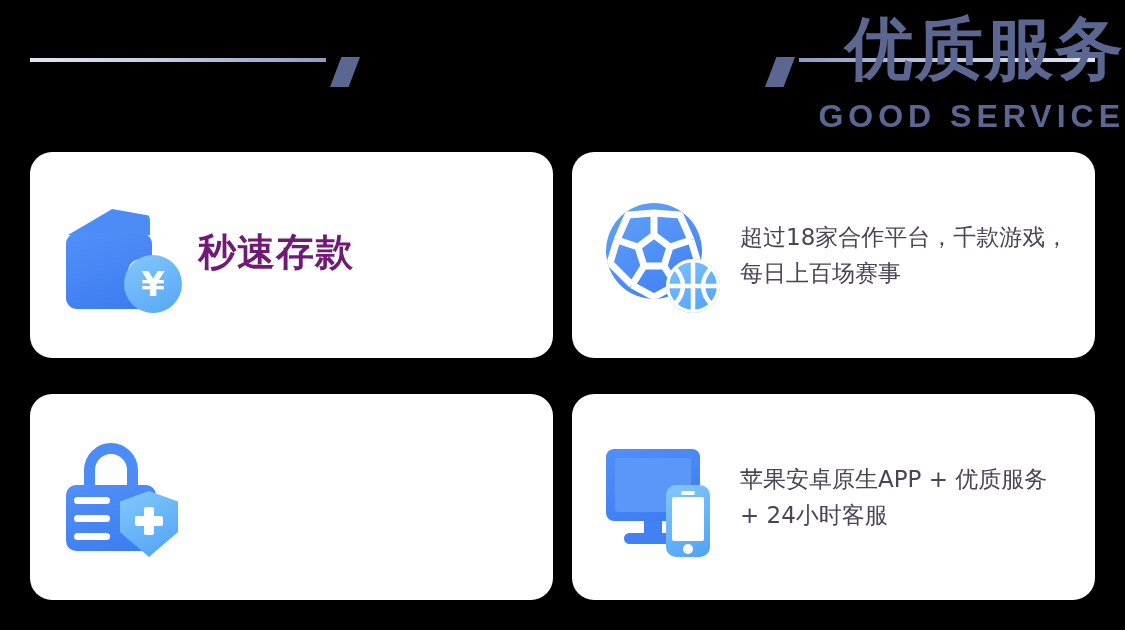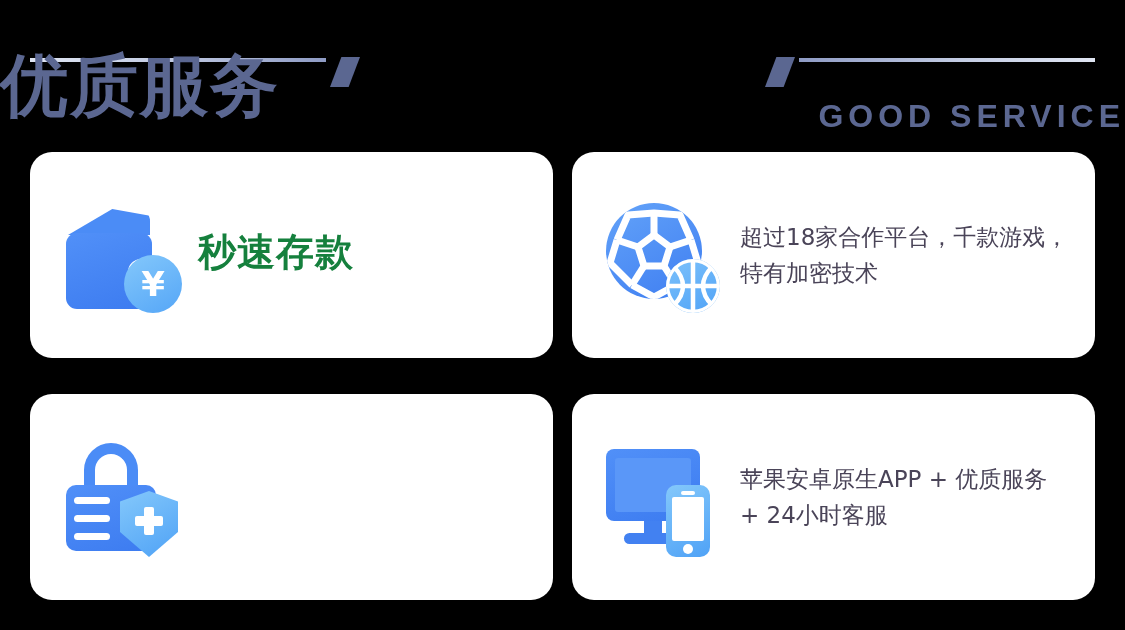--- a/index.html
+++ b/index.html
@@ -47,28 +47,27 @@
     clip-path:polygon(38% 0, 100% 0, 62% 100%, 0 100%);
   }
   .deco-right .deco-slash {
     left:0;
     clip-path:polygon(38% 0, 100% 0, 62% 100%, 0 100%);
   }
 
   .title-cn {
     position:absolute;
     left:0; right:0; top:8px;
-    text-align:left;
+    text-align:right;
     font-size:68px;
     font-weight:bold;
     color:#5b6791;
     letter-spacing:2px;
     line-height:82px;
     font-family:"DejaVu Sans","Liberation Sans",sans-serif;
-    margin-top:37px;
   }
   .title-en {
     position:absolute;
     left:0; right:0; top:98px;
     text-align:right;
     font-size:32px;
     font-weight:bold;
     color:#5b6791;
     letter-spacing:5px;
     line-height:36px;
@@ -96,21 +95,21 @@
   .card-icon {
     flex:0 0 auto;
     width:124px; height:124px;
     position:relative;
     margin-right:14px;
   }
   .card-text { flex:1 1 auto; min-width:0; }
   .card-title {
     font-size:38px;
     font-weight:bold;
-    color:#15803d;
+    color:#701a75;
     line-height:46px;
     letter-spacing:1px;
     font-family:"DejaVu Sans","Liberation Sans",sans-serif;
     margin-bottom:6px;
     white-space:nowrap;
   }
   .card-desc {
     font-size:23px;
     color:#4a4458;
     line-height:36px;
@@ -321,21 +320,21 @@
             <circle cx="27" cy="27" r="26"></circle>
             <path d="M27,1 L27,53"></path>
             <path d="M1,27 L53,27"></path>
             <path d="M8,8 C20,20 20,34 8,46"></path>
             <path d="M46,8 C34,20 34,34 46,46"></path>
           </g>
         </svg>
       </div>
     </div>
     <div class="card-text">
-      <div class="card-desc">超过18家合作平台，千款游戏，特有加密技术</div>
+      <div class="card-desc">超过18家合作平台，千款游戏，每日上百场赛事</div>
     </div>
   </div>
 
   <div class="card">
     <div class="card-icon">
       <div class="ic-lock-shackle"></div>
       <div class="ic-lock-body"></div>
       <div class="ic-lock-slot s1"></div>
       <div class="ic-lock-slot s2"></div>
       <div class="ic-lock-slot s3"></div>

